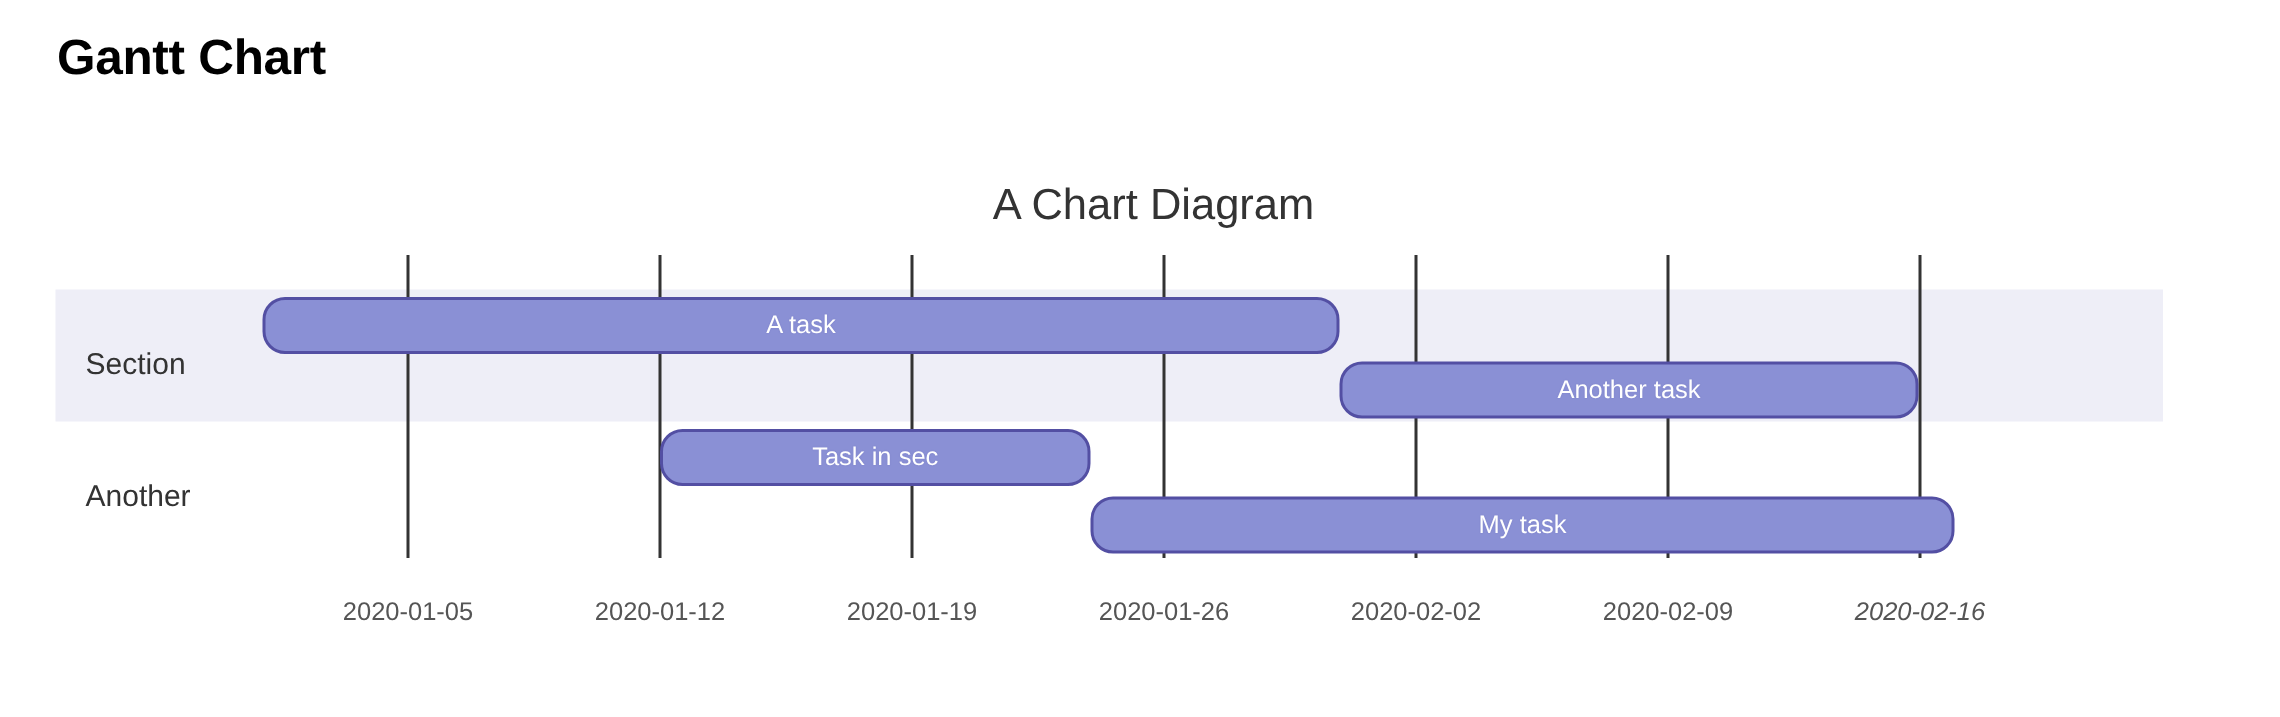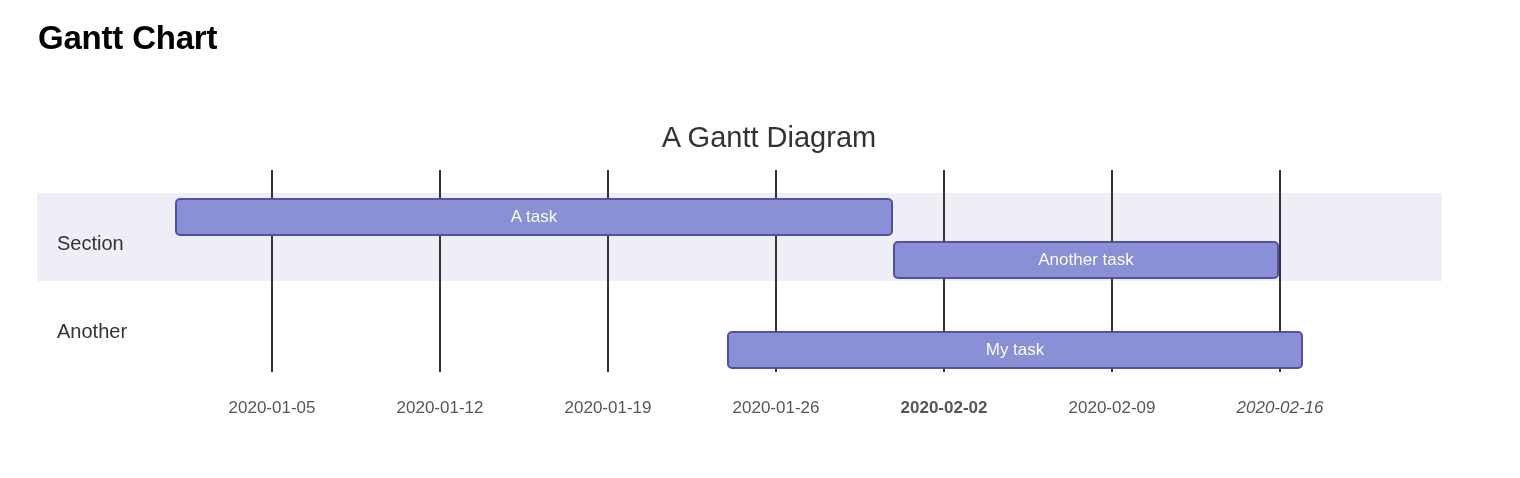--- a/index.html
+++ b/index.html
@@ -68,21 +68,21 @@
     width: 2px;
     background: #333333;
   }
 
   .task-bar {
     position: absolute;
     height: 38px;
     box-sizing: border-box;
     background: #8a90d5;
     border: 2px solid #534fa3;
-    border-radius: 5px;
+    border-radius: 15px;
     display: flex;
     align-items: center;
     justify-content: center;
   }
   .task-bar .task-label {
     color: #ffffff;
     font-size: 17px;
     line-height: 20px;
     white-space: nowrap;
     text-shadow: 0 0 1px rgba(83,79,163,0.25);
@@ -107,21 +107,21 @@
   }
 </style>
 </head>
 <body>
 
 <div id="page-title">Gantt Chart</div>
 
 <div id="gantt-figure">
 
   <div id="chart-title">
-    <span>A Gantt Diagram</span>
+    <span>A Chart Diagram</span>
   </div>
 
   <div id="plot">
 
     <div class="section-band" style="left:37px; top:97px; width:1405px; height:88px;"></div>
 
     <div class="gridline" style="left:271px; top:74px; height:202px;"></div>
     <div class="gridline" style="left:439px; top:74px; height:202px;"></div>
     <div class="gridline" style="left:607px; top:74px; height:202px;"></div>
     <div class="gridline" style="left:775px; top:74px; height:202px;"></div>
@@ -130,31 +130,34 @@
     <div class="gridline" style="left:1279px; top:74px; height:202px;"></div>
 
     <div class="task-bar" style="left:175px; top:102px; width:718px;">
       <span class="task-label">A task</span>
     </div>
 
     <div class="task-bar" style="left:893px; top:145px; width:386px;">
       <span class="task-label">Another task</span>
     </div>
 
+    <div class="task-bar" style="left:440px; top:190px; width:287px;">
+      <span class="task-label">Task in sec</span>
+    </div>
 
     <div class="task-bar" style="left:727px; top:235px; width:576px;">
       <span class="task-label">My task</span>
     </div>
 
     <div class="section-label" style="left:57px; top:137px;">Section</div>
 
     <div class="section-label" style="left:57px; top:225px;">Another</div>
 
     <div class="tick-label" style="left:272px; top:282px;">2020-01-05</div>
     <div class="tick-label" style="left:440px; top:282px;">2020-01-12</div>
     <div class="tick-label" style="left:608px; top:282px;">2020-01-19</div>
     <div class="tick-label" style="left:776px; top:282px;">2020-01-26</div>
-    <div class="tick-label" style="left:944px; top:282px;font-weight:bold;">2020-02-02</div>
+    <div class="tick-label" style="left:944px; top:282px;">2020-02-02</div>
     <div class="tick-label" style="left:1112px; top:282px;">2020-02-09</div>
     <div class="tick-label" style="left:1280px; top:282px;font-style:italic;">2020-02-16</div>
 
   </div>
 </div>
 
 </body></html>

